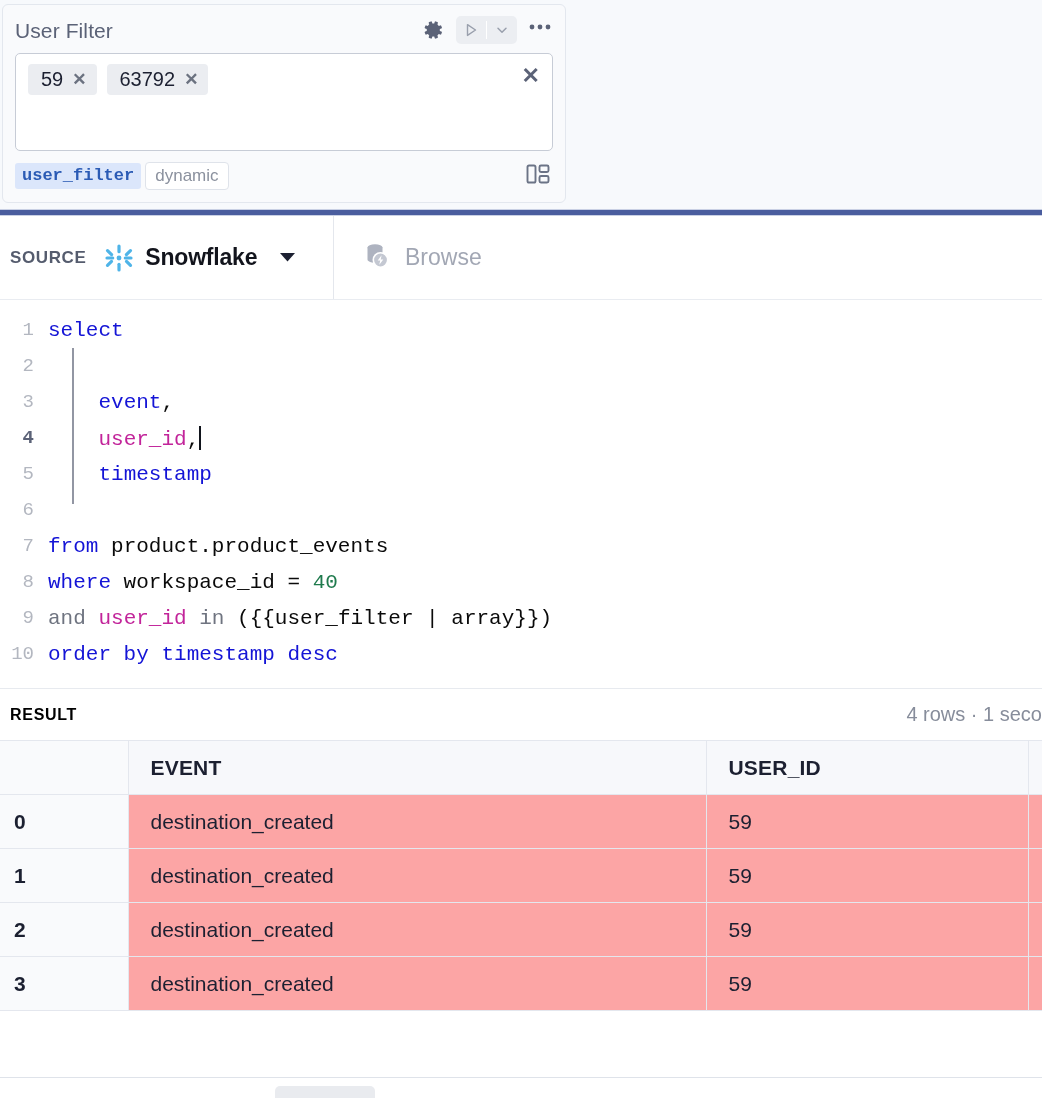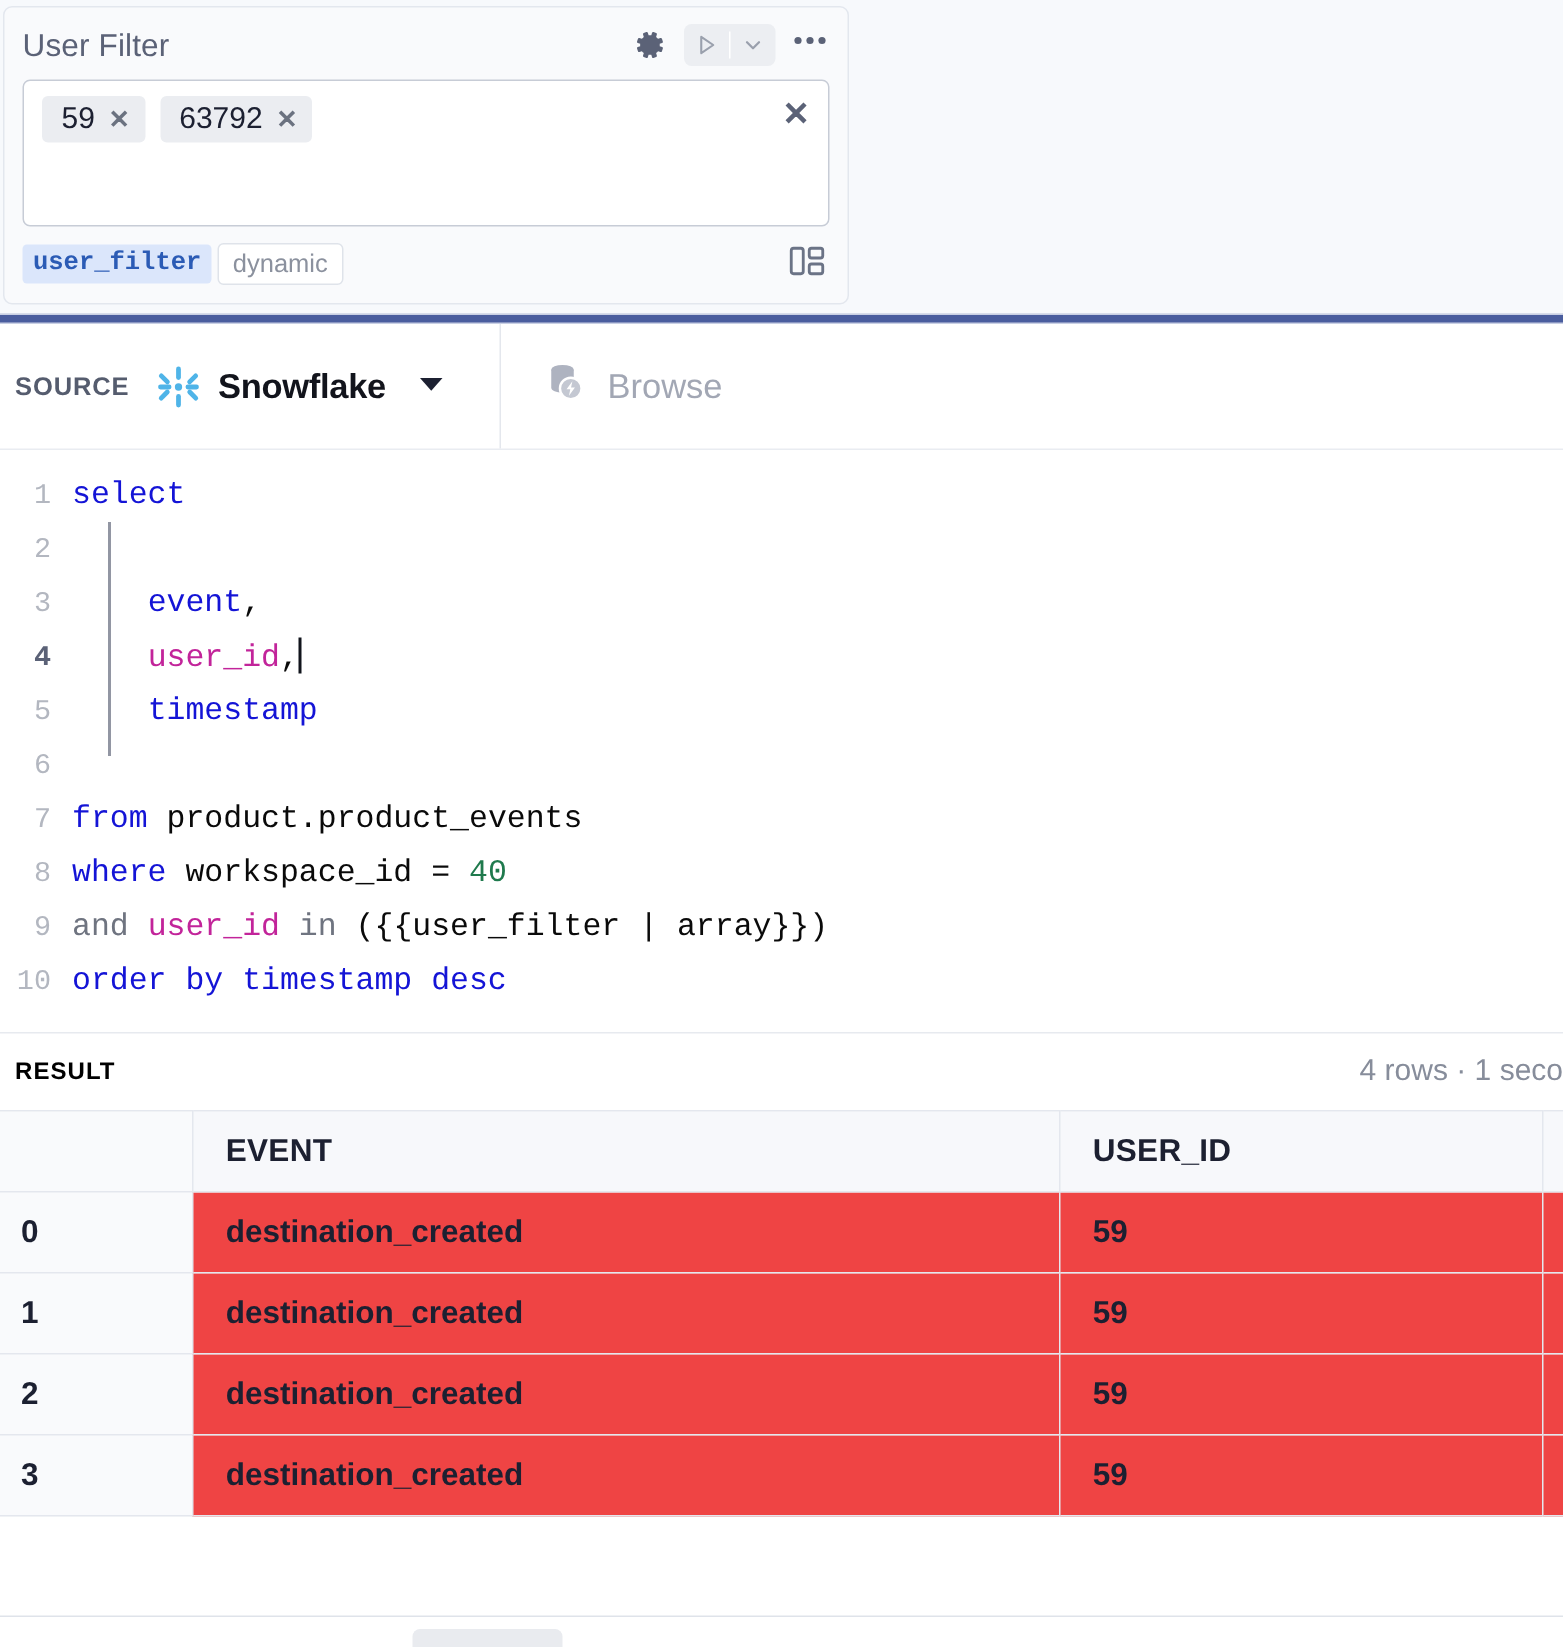--- a/index.html
+++ b/index.html
@@ -342,22 +342,21 @@
     background: #f9fafc;
     padding-left: 14px;
     font-weight: 700;
     color: #1c2031;
   }
   table.res td {
     height: 54px;
     font-size: 21px;
     color: #1c2031;
     padding: 0 0 0 22px;
-    background: #ef4444;
-    font-weight: bold;
+    background: #fca5a5;
   }
   .col-idx  { width: 128px; }
   .col-evt  { width: 578px; }
   .col-uid  { width: 322px; }
   .col-ts   { width: 72px; }
 
   .bottom-stub {
     position: absolute;
     left: 0; bottom: 0;
     width: 1042px;

